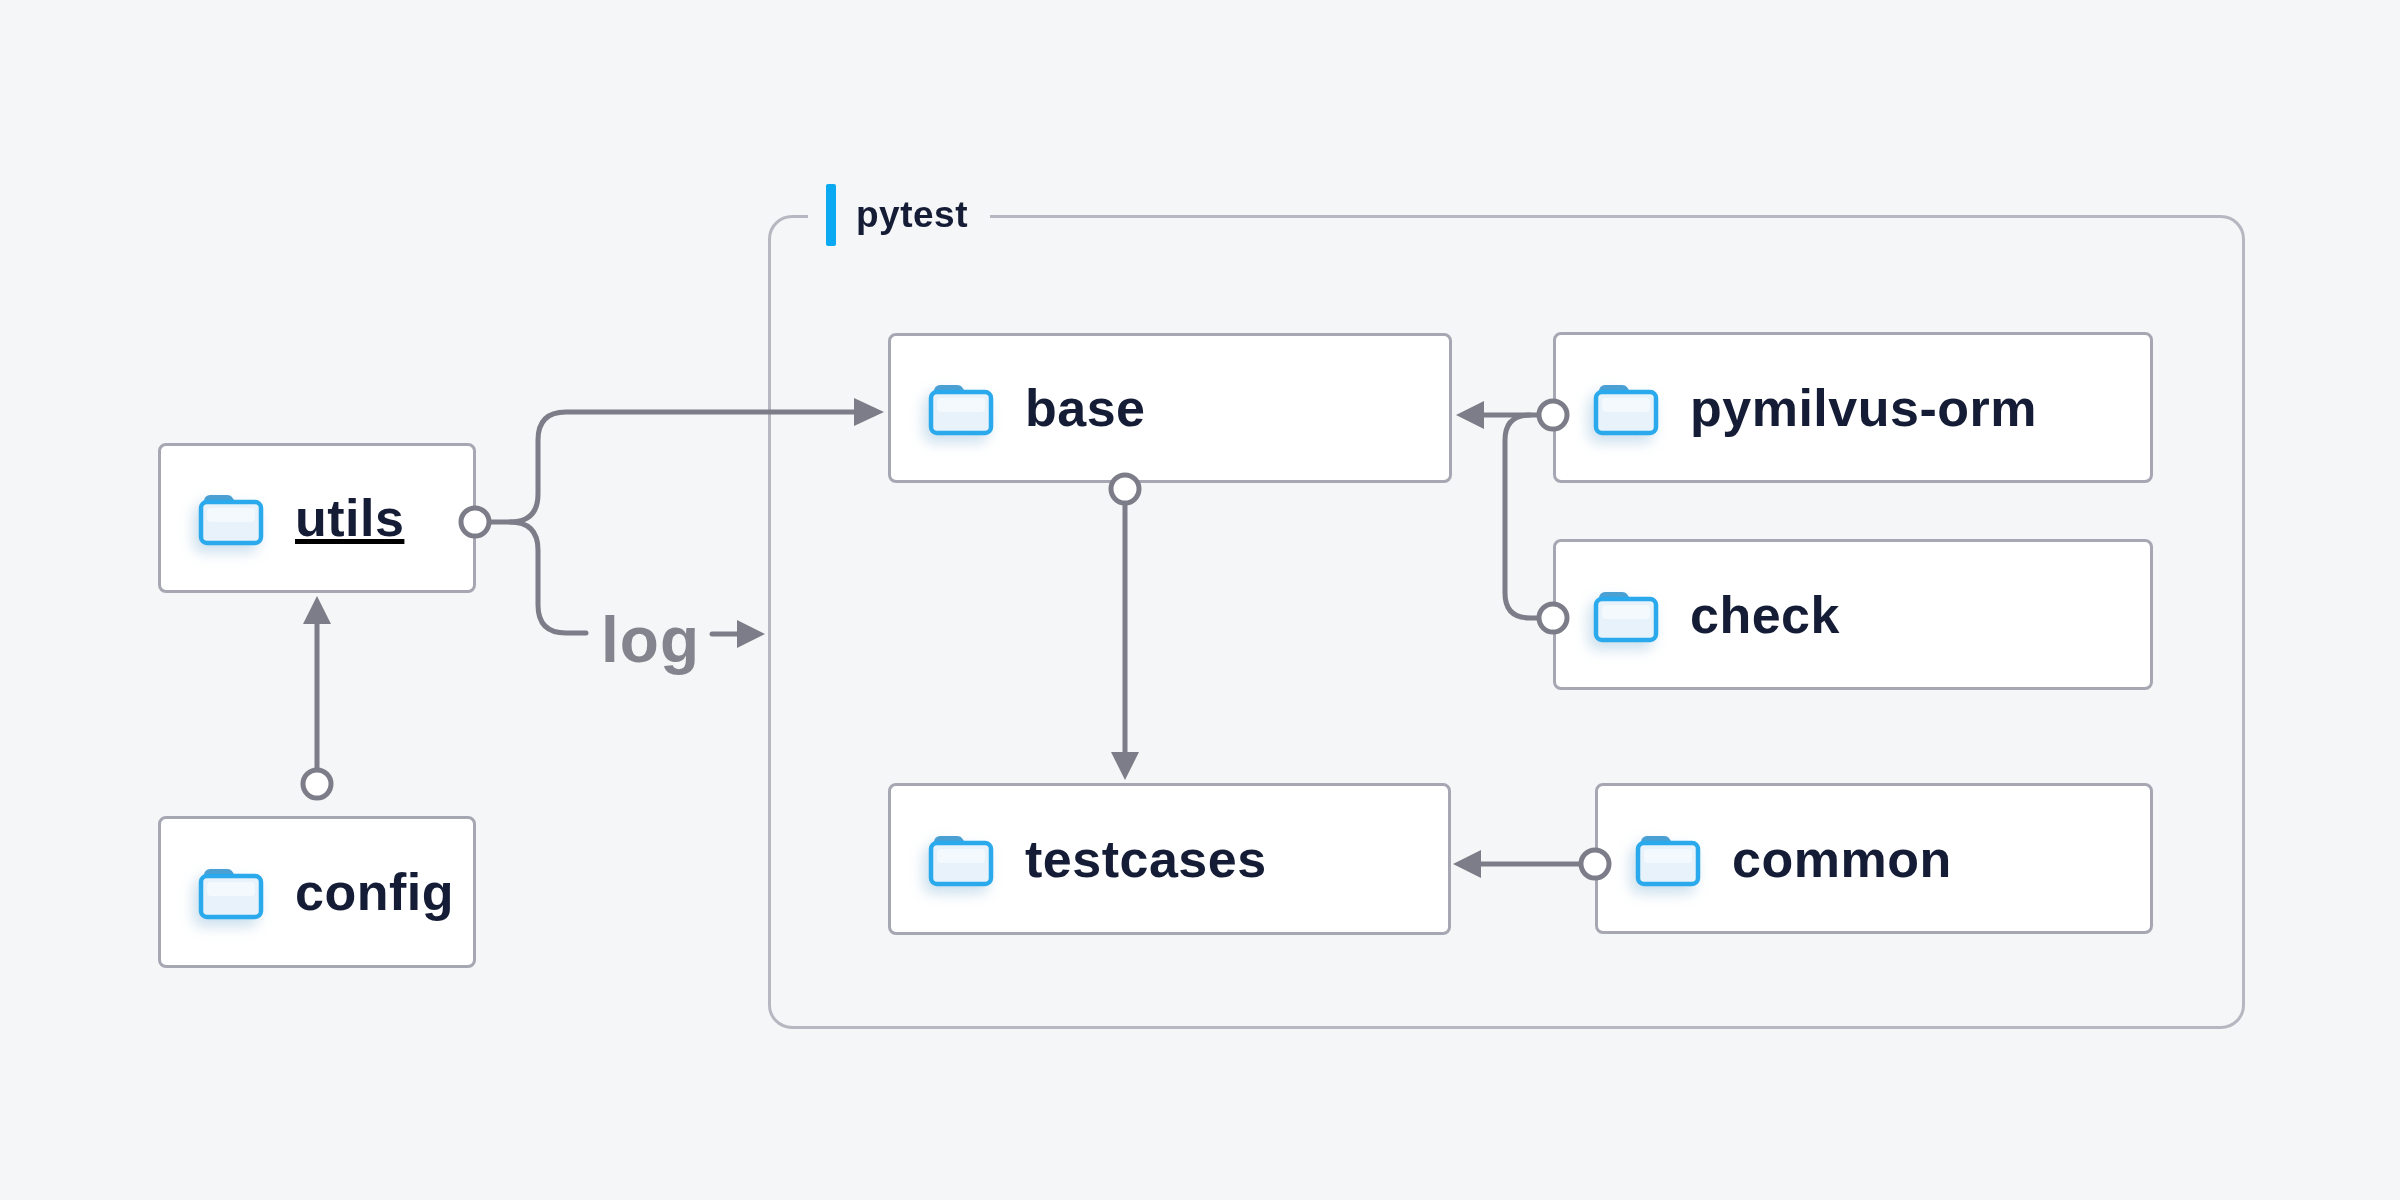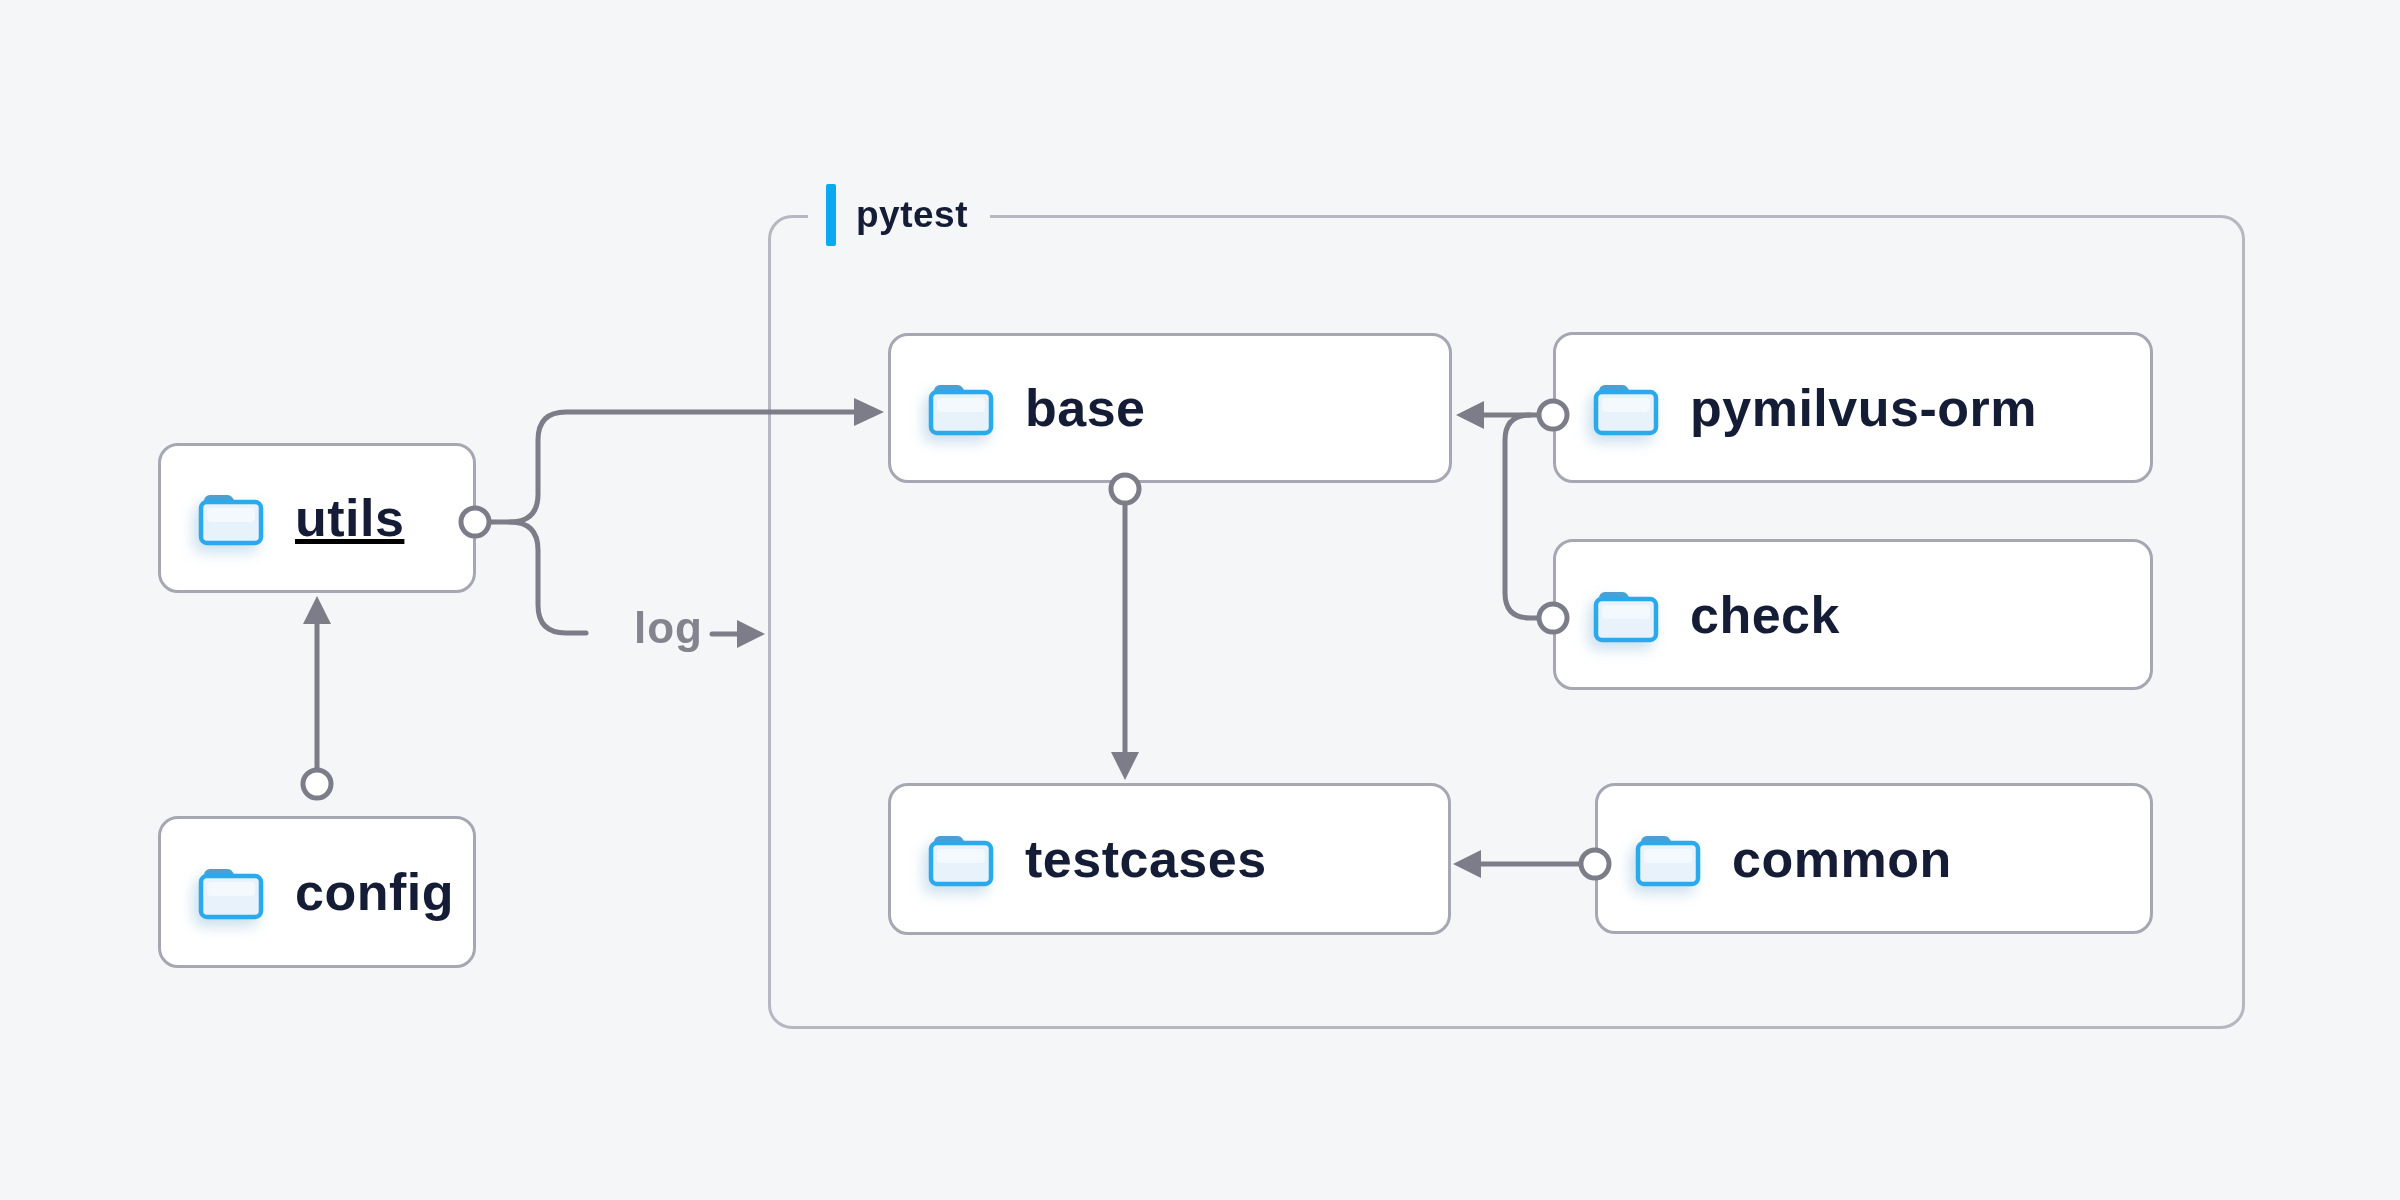--- a/index.html
+++ b/index.html
@@ -35,21 +35,21 @@
     background:var(--bg);padding:0 22px 0 18px;z-index:4;
   }
   .accent-bar{width:10px;height:62px;background:var(--accent);border-radius:2px;}
   .group-label span{
     font-size:37px;font-weight:700;color:var(--text);letter-spacing:.5px;
   }
 
   
   .node{
     position:absolute;background:var(--node-bg);
-    border:3px solid var(--node-border);border-radius:20px;
+    border:3px solid var(--node-border);border-radius:8px;
     display:flex;align-items:center;gap:30px;padding-left:36px;
     z-index:3;
   }
   .node-label{font-size:52px;font-weight:700;color:var(--text);letter-spacing:.5px;}
   .n-utils    {left:158px; top:443px; width:318px; height:150px;text-decoration:underline;}
   .n-config   {left:158px; top:816px; width:318px; height:152px;}
   .n-base     {left:888px; top:333px; width:564px; height:150px;}
   .n-testcases{left:888px; top:783px; width:563px; height:152px;}
   .n-pymilvus {left:1553px;top:332px; width:600px; height:151px;}
   .n-check    {left:1553px;top:539px; width:600px; height:151px;}
@@ -63,21 +63,21 @@
 
   
   .wires{position:absolute;left:0;top:0;width:2400px;height:1200px;z-index:5;pointer-events:none;}
   .connector{stroke:var(--connector);stroke-width:5px;fill:none;stroke-linecap:round;}
   .arrowhead{fill:var(--connector);stroke:none;}
   .port{fill:#ffffff;stroke:var(--connector);stroke-width:5px;}
 
   
   .edge-label{
     position:absolute;left:601px;top:603px;z-index:6;
-    font-size:44px;font-weight:700;color:var(--muted);letter-spacing:1px;margin-left:33px;
+    font-size:64px;font-weight:700;color:var(--muted);letter-spacing:1px;
   }
 </style>
 </head>
 <body>
 
 <div class="canvas">
 
   <div class="group"></div>
   <div class="group-label">
     <div class="accent-bar"></div>

